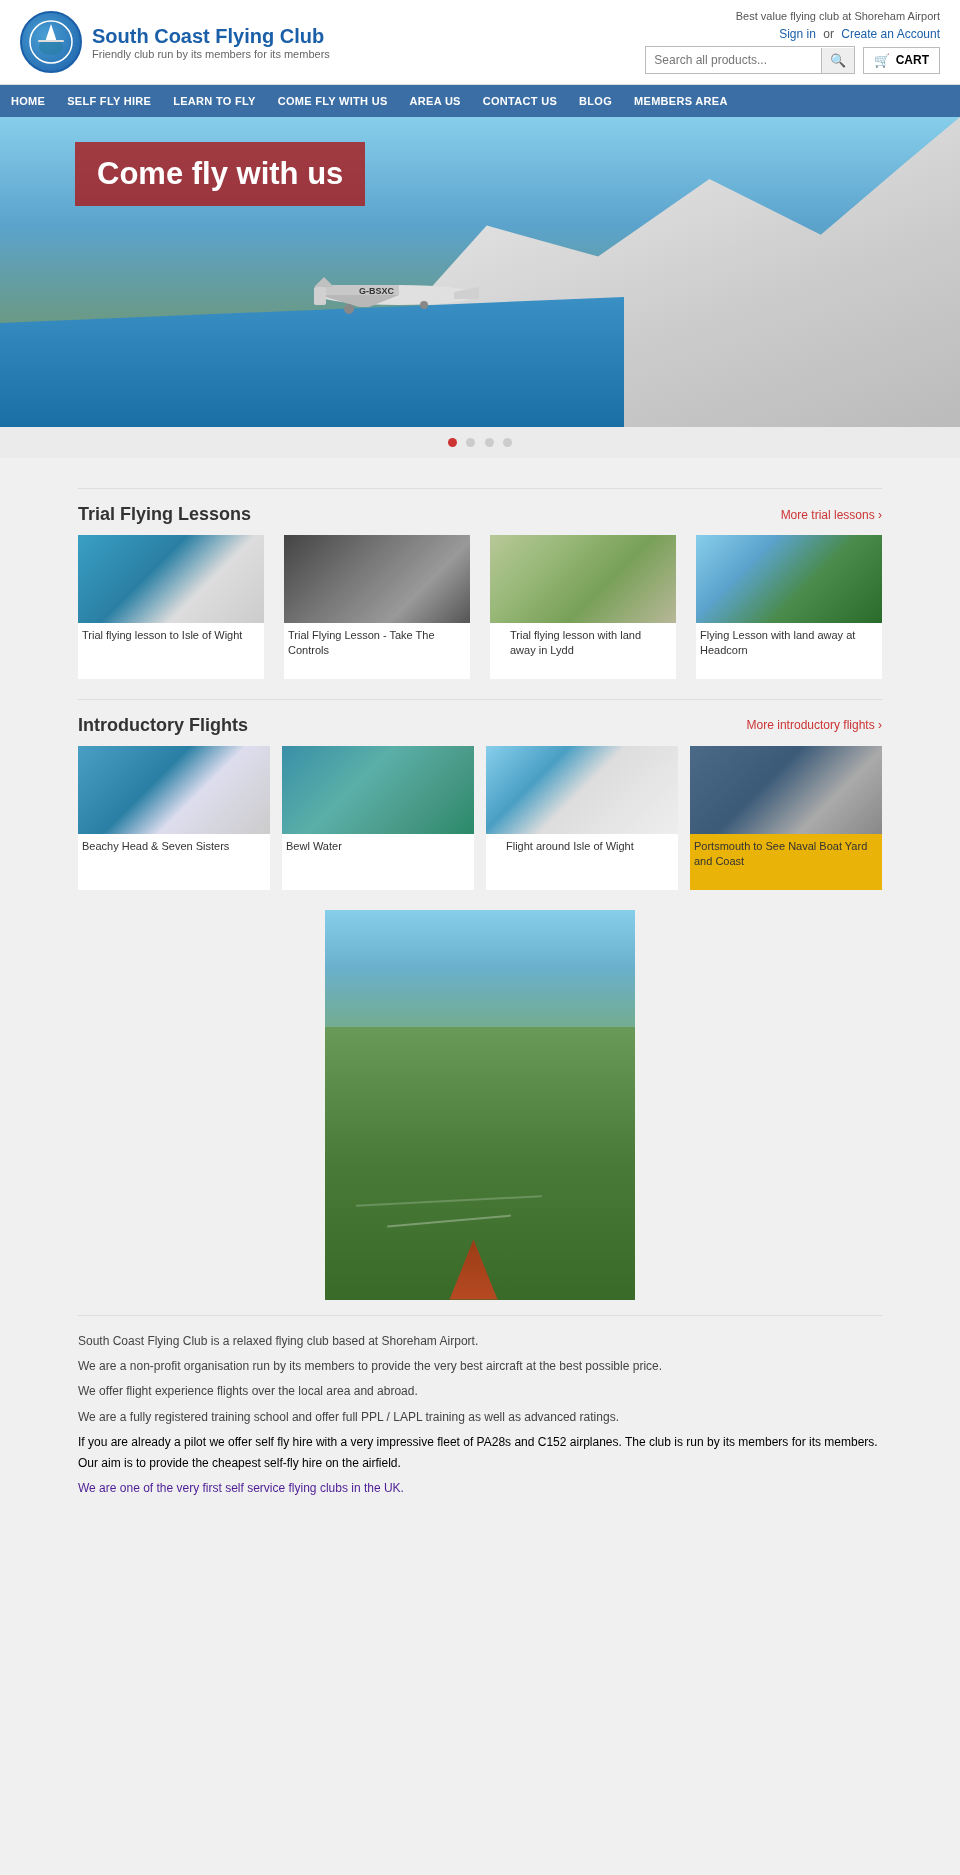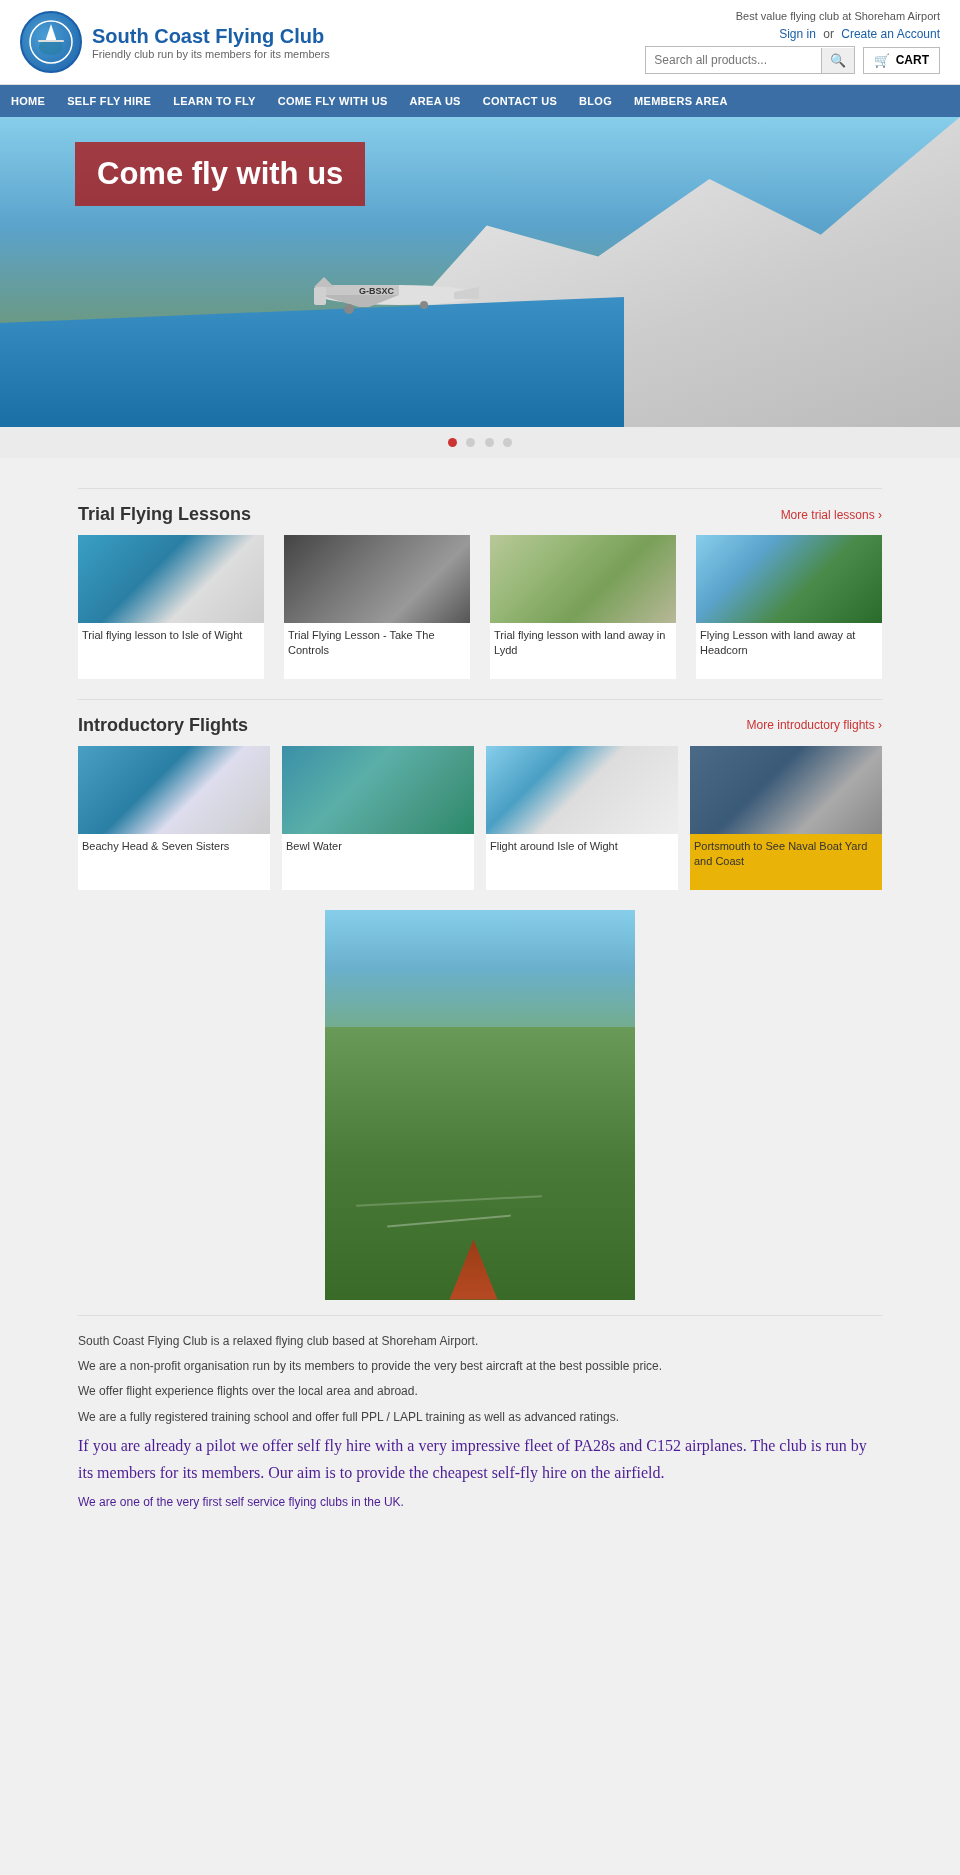--- a/index.html
+++ b/index.html
@@ -107,21 +107,21 @@
         <p style="font-size:11px;color:#333;padding:5px 4px 3px;line-height:1.4;">Trial flying lesson to Isle of Wight</p>
         <p style="font-size:11px;padding:0 4px 5px;color:#555;">​</p>
       </div>
       <div style="background:#fff;">
         <div style="width:100%;height:88px;background:linear-gradient(135deg,#444 0%,#777 40%,#999 70%,#555 100%);"></div>
         <p style="font-size:11px;color:#333;padding:5px 4px 3px;line-height:1.4;">Trial Flying Lesson - Take The Controls</p>
         <p style="font-size:11px;padding:0 4px 5px;color:#555;">​</p>
       </div>
       <div style="background:#fff;">
         <div style="width:100%;height:88px;background:linear-gradient(135deg,#b8c898 0%,#98b878 30%,#78a058 60%,#b8b898 100%);"></div>
-        <p style="font-size:11px;color:#333;padding:5px 4px 3px;line-height:1.4;">Trial flying lesson with land away in Lydd</p>
+        <p style="font-size:11px;color:#333;padding:5px 20px 3px;line-height:1.4;">Trial flying lesson with land away in Lydd</p>
         <p style="font-size:11px;padding:0 4px 5px;color:#555;">​</p>
       </div>
       <div style="background:#fff;">
         <div style="width:100%;height:88px;background:linear-gradient(135deg,#87ceeb 0%,#5ba3cc 30%,#4a8a4a 60%,#2a6a2a 100%);"></div>
         <p style="font-size:11px;color:#333;padding:5px 4px 3px;line-height:1.4;">Flying Lesson with land away at Headcorn</p>
         <p style="font-size:11px;padding:0 4px 5px;color:#555;">​</p>
       </div>
     </div>
   </div>
 
@@ -136,21 +136,21 @@
         <p style="font-size:11px;color:#333;padding:5px 4px 3px;line-height:1.4;">Beachy Head &amp; Seven Sisters</p>
         <p style="font-size:11px;padding:0 4px 5px;color:#555;">​</p>
       </div>
       <div style="background:#fff;">
         <div style="width:100%;height:88px;background:linear-gradient(135deg,#3a8fa8 0%,#5aafa8 40%,#4a9a88 70%,#2a8a68 100%);"></div>
         <p style="font-size:11px;color:#333;padding:5px 4px 3px;line-height:1.4;">Bewl Water</p>
         <p style="font-size:11px;padding:0 4px 5px;color:#555;">​</p>
       </div>
       <div style="background:#fff;">
         <div style="width:100%;height:88px;background:linear-gradient(135deg,#87ceeb 0%,#4a9fc4 30%,#ddd 50%,#eee 100%);"></div>
-        <p style="font-size:11px;color:#333;padding:5px 4px 3px;line-height:1.4;">Flight around Isle of Wight</p>
+        <p style="font-size:11px;color:#333;padding:5px 20px 3px;line-height:1.4;">Flight around Isle of Wight</p>
         <p style="font-size:11px;padding:0 4px 5px;color:#555;">​</p>
       </div>
       <div style="background:#eab308;">
         <div style="width:100%;height:88px;background:linear-gradient(135deg,#4a6a88 0%,#3a5a78 40%,#aaa 70%,#888 100%);"></div>
         <p style="font-size:11px;color:#333;padding:5px 4px 3px;line-height:1.4;">Portsmouth to See Naval Boat Yard and Coast</p>
         <p style="font-size:11px;padding:0 4px 5px;color:#555;">​</p>
       </div>
     </div>
   </div>
 
@@ -163,16 +163,16 @@
 
       <div style="position:absolute;bottom:0;left:35%;width:80px;height:60px;background:linear-gradient(to top,#cc4422,#aa3311);clip-path:polygon(20% 100%,80% 100%,50% 0%);opacity:0.85;"></div>
     </div>
   </div>
 
   <div style="padding:15px 0 20px;border-top:1px solid #ddd;margin-top:10px;">
     <p style="font-size:12px;color:#444;line-height:1.7;margin-bottom:5px;">South Coast Flying Club is a relaxed flying club based at Shoreham Airport.</p>
     <p style="font-size:12px;color:#444;line-height:1.7;margin-bottom:5px;">We are a non-profit organisation run by its members to provide the very best aircraft at the best possible price.</p>
     <p style="font-size:12px;color:#444;line-height:1.7;margin-bottom:5px;">We offer flight experience flights over the local area and abroad.</p>
     <p style="font-size:12px;color:#444;line-height:1.7;margin-bottom:5px;">We are a fully registered training school and offer full PPL / LAPL training as well as advanced ratings.</p>
-    <p style="font-size:16px;color:#4c1d95;line-height:1.7;margin-bottom:5px;font-family:Liberation Serif, serif;">If you are already a pilot we offer self fly hire with a very impressive fleet of PA28s and C152 airplanes. The club is run by its members for its members. Our aim is to provide the cheapest self-fly hire on the airfield.</p>
+    <p style="font-size:12px;color:#000000;line-height:1.7;margin-bottom:5px;">If you are already a pilot we offer self fly hire with a very impressive fleet of PA28s and C152 airplanes. The club is run by its members for its members. Our aim is to provide the cheapest self-fly hire on the airfield.</p>
     <p style="font-size:12px;color:#4c1d95;line-height:1.7;margin-bottom:5px;">We are one of the very first self service flying clubs in the UK.</p>
   </div>
 </div>
 
 </body></html>

